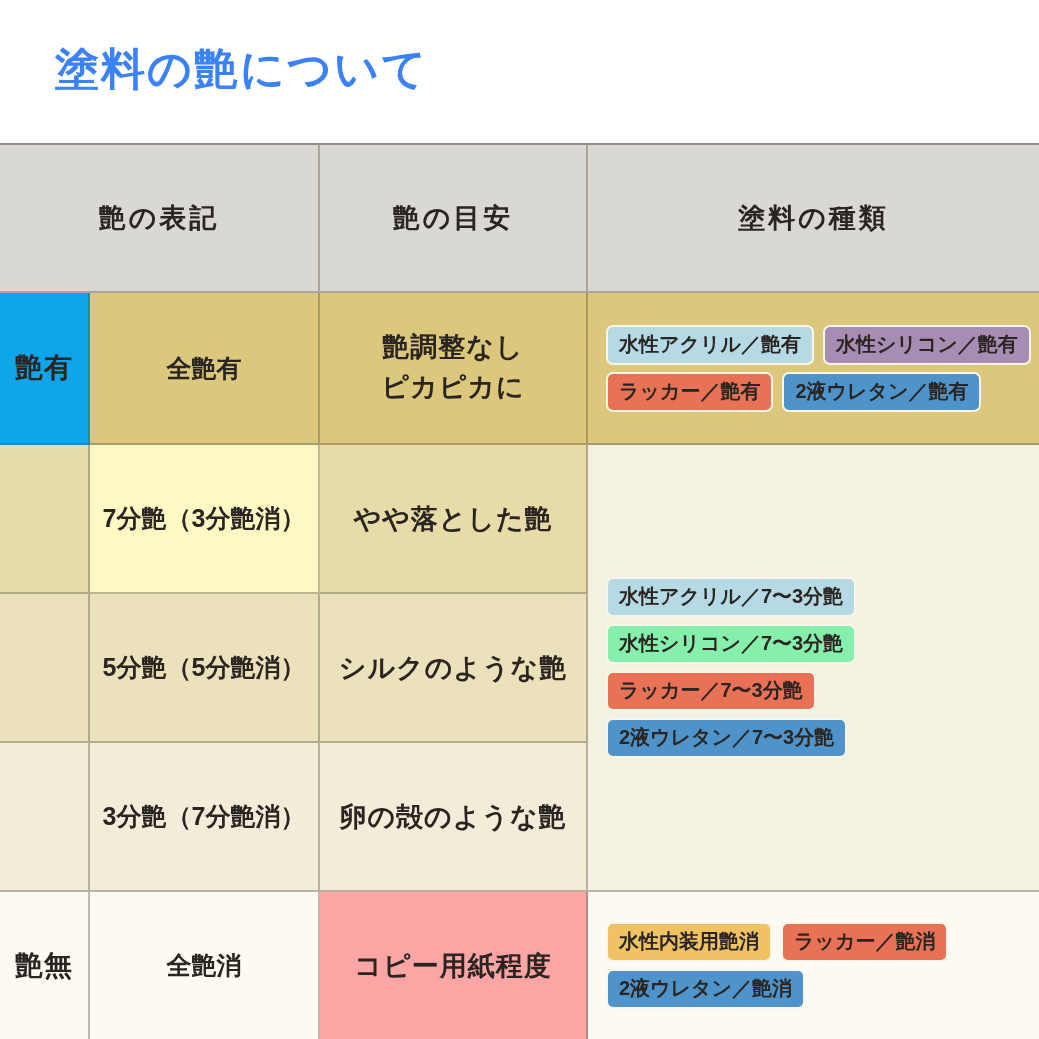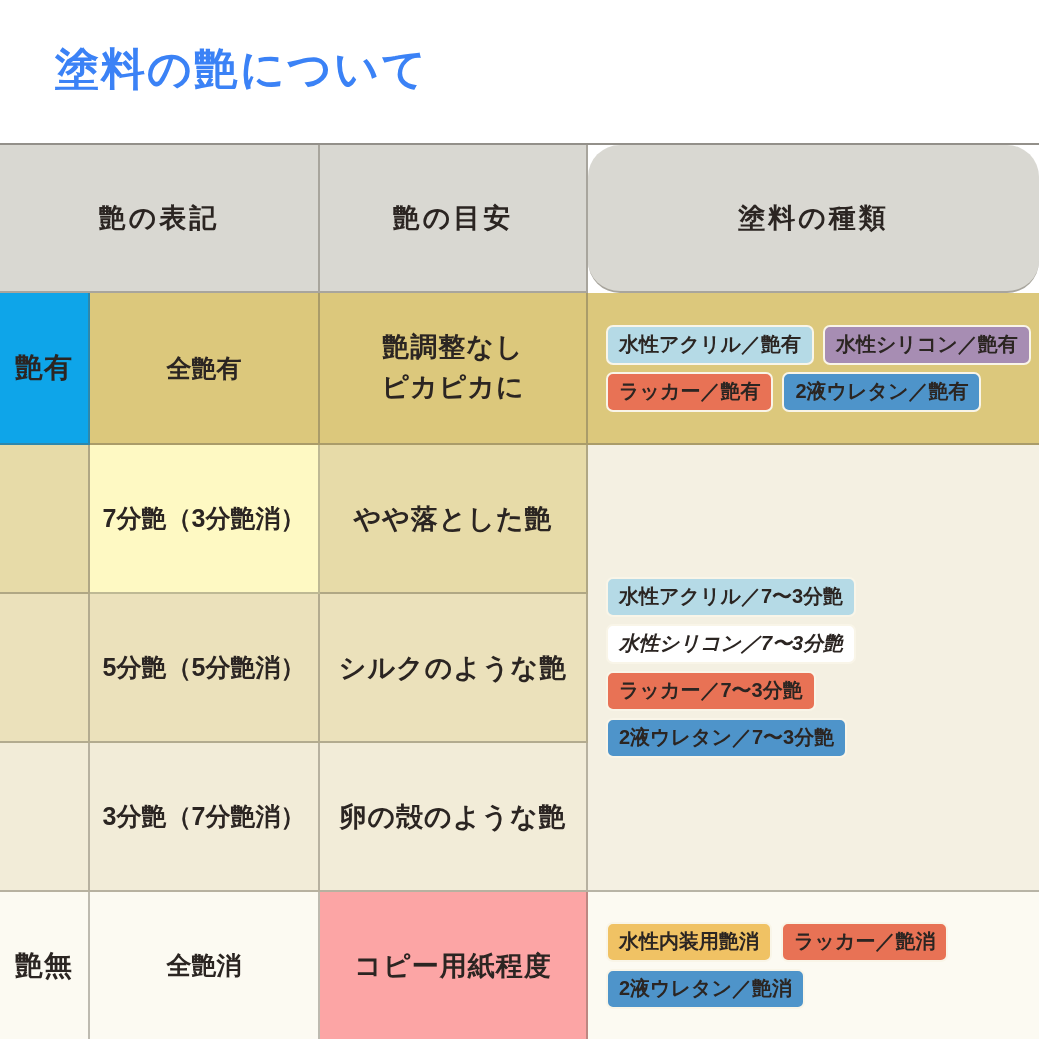--- a/index.html
+++ b/index.html
@@ -77,21 +77,21 @@
 </style>
 </head>
 <body>
 
 <h1 class="page-title">塗料の艶について</h1>
 
 <div class="gloss-table">
 
   <div class="cell head h-notation" style="background-color: rgb(217, 216, 210);">艶の表記</div>
   <div class="cell head h-guide" style="background-color: rgb(217, 216, 210);">艶の目安</div>
-  <div class="cell head h-types last-col" style="background-color: rgb(217, 216, 210); border-radius: 32px;">塗料の種類</div>
+  <div class="cell head h-types last-col" style="background-color: rgb(217, 216, 210);">塗料の種類</div>
 
   <div class="cell cat" style="background-color: #0ea5e9;">艶有</div>
   <div class="cell notation" style="background-color: rgb(220, 200, 124);">全艶有</div>
   <div class="cell guide guide-2line" style="background-color: rgb(220, 200, 124);">
     <span>艶調整なし</span>
     <span>ピカピカに</span>
   </div>
   <div class="cell badges last-col" style="background-color: rgb(220, 200, 124);">
     <div class="badge-line">
       <span class="badge" style="background-color: rgb(181, 218, 230);">水性アクリル／艶有</span>
@@ -105,21 +105,21 @@
 
   <div class="cell cat" style="background-color: rgb(231, 219, 168);"></div>
   <div class="cell notation" style="background-color: #fef9c3;">7分艶（3分艶消）</div>
   <div class="cell guide" style="background-color: rgb(231, 219, 168);">やや落とした艶</div>
 
   <div class="cell badges last-col types-merged" style="background-color: rgb(244, 240, 226);">
     <div class="badge-line">
       <span class="badge" style="background-color: rgb(181, 218, 230);">水性アクリル／7〜3分艶</span>
     </div>
     <div class="badge-line">
-      <span class="badge" style="background-color: #ffffff; font-style: italic;">水性シリコン／7〜3分艶</span>
+      <span class="badge" style="background-color: #86efac;">水性シリコン／7〜3分艶</span>
     </div>
     <div class="badge-line">
       <span class="badge" style="background-color: rgb(232, 114, 85);">ラッカー／7〜3分艶</span>
     </div>
     <div class="badge-line">
       <span class="badge" style="background-color: rgb(78, 148, 202);">2液ウレタン／7〜3分艶</span>
     </div>
   </div>
 
   <div class="cell cat" style="background-color: rgb(235, 225, 187);"></div>

